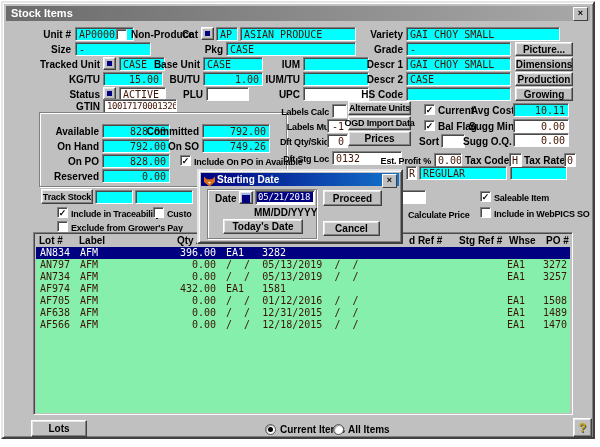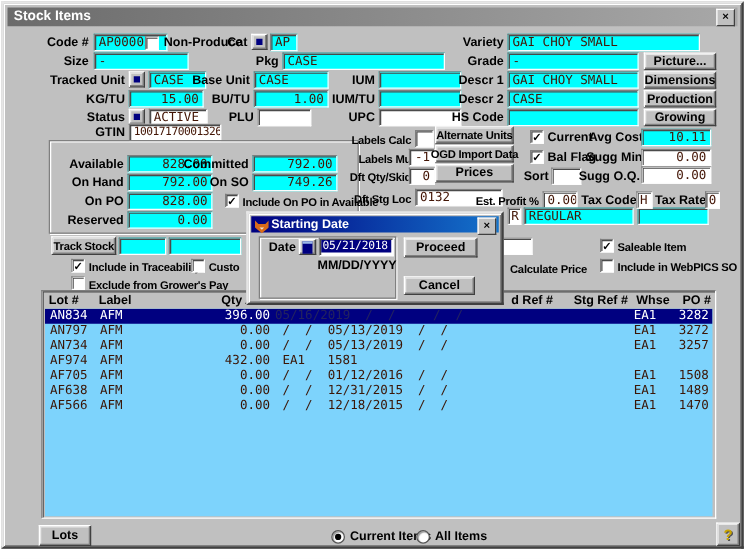--- a/index.html
+++ b/index.html
@@ -27,21 +27,21 @@
   .lookup{width:13px;height:13px;}
   .lookup .sq{width:5px;height:5px;background:#000080;display:block;}
   .cb{position:absolute;width:11px;height:11px;background:#fff;border:1px solid;border-color:#7e7e7e #fff #fff #7e7e7e;
       box-shadow:inset 1px 1px 0 #4a4a4a;font-size:9px;line-height:10px;text-align:center;font-weight:bold;color:#000;box-sizing:border-box;}
   .radio{position:absolute;width:11px;height:11px;border-radius:50%;background:#fff;border:1px solid #555;box-shadow:inset 1px 1px 1px #999;box-sizing:border-box;}
   .radio.sel::after{content:"";position:absolute;left:2px;top:2px;width:5px;height:5px;border-radius:50%;background:#000;}
   .etched{position:absolute;border:1px solid #808080;box-shadow:1px 1px 0 #ffffff,inset 1px 1px 0 #ffffff;}
   .listbox{position:absolute;left:30px;top:229px;width:540px;height:183px;background:#c0c0c0;
            border:1px solid;border-color:#7e7e7e #fff #fff #7e7e7e;box-shadow:inset 1px 1px 0 #4a4a4a;box-sizing:border-box;}
   .hdr{position:absolute;font-size:10px;font-weight:bold;color:#000;top:2px;white-space:nowrap;}
-  .listwhite{position:absolute;left:2px;top:14px;width:534px;height:166px;background:#7dd3fc;overflow:hidden;}
+  .listwhite{position:absolute;left:2px;top:14px;width:534px;height:166px;background:#86efac;overflow:hidden;}
   .row{display:flex;height:12px;font-family:"DejaVu Sans Mono",monospace;font-size:10px;line-height:12px;color:#3b1505;white-space:pre;padding-left:4px;}
   .row.sel{background:#000080;color:#ffffff;}
   .row.sel .c-dates{color:#23235f;}
   .c-lot{width:40px;}.c-label{width:34px;}.c-qty{width:102px;text-align:right;}
   .c-dates{width:277px;margin-left:4px;}.c-whse{width:44px;padding-left:10px;box-sizing:border-box;}.c-po{width:26px;text-align:right;}
   .dlg{position:absolute;left:197px;top:169px;width:206px;height:75px;background:#c0c0c0;z-index:100;
        border:2px solid;border-color:#e6e6e6 #404040 #404040 #e6e6e6;box-shadow:inset 1px 1px 0 #fff,inset -1px -1px 0 #808080;box-sizing:border-box;}
   .dtbar{position:absolute;left:2px;top:2px;right:2px;height:13px;background:linear-gradient(to right,#000080,#1474cc);
          color:#fff;font-weight:bold;font-size:10px;line-height:13px;padding-left:16px;box-sizing:border-box;}
   .fox{position:absolute;left:3px;top:3px;width:11px;height:11px;}
@@ -54,29 +54,30 @@
 <body>
 
 <div class="page">
 <div class="win">
 
   <div class="tbar">
     <span>Stock Items</span>
     <span class="xbtn" style="right:2px;top:1px;">×</span>
   </div>
 
-  <span class="lbl" style="left:20px;top:26px;width:48px;">Code #</span>
+  <span class="lbl" style="left:20px;top:26px;width:48px;">Unit #</span>
   <span class="fld" style="left:72px;top:24px;width:59px;">AP00002</span>
   <span class="cb" style="left:113px;top:26px;"></span>
   <span class="lbl la" style="left:128px;top:26px;width:62px;">Non-Produce</span>
   <span class="lbl" style="left:165px;top:26px;width:30px;">Cat</span>
   <span class="btn lookup" style="left:198px;top:24px;">
         <i class="sq"></i>
       </span>
   <span class="fld" style="left:213px;top:24px;width:22px;">AP</span>
+  <span class="fld" style="left:237px;top:24px;width:116px;">ASIAN PRODUCE</span>
   <span class="lbl" style="left:350px;top:26px;width:50px;">Variety</span>
   <span class="fld" style="left:403px;top:24px;width:154px;">GAI CHOY SMALL</span>
 
   <span class="lbl" style="left:20px;top:41px;width:48px;">Size</span>
   <span class="fld" style="left:72px;top:39px;width:76px;">-</span>
   <span class="lbl" style="left:180px;top:41px;width:40px;">Pkg</span>
   <span class="fld" style="left:223px;top:39px;width:130px;">CASE</span>
   <span class="lbl" style="left:350px;top:41px;width:50px;">Grade</span>
   <span class="fld" style="left:403px;top:39px;width:105px;">-</span>
   <span class="btn ufirst" style="left:512px;top:39px;width:58px;height:14px;">Picture...</span>
@@ -191,31 +192,31 @@
 
   <div class="listbox">
     <span class="hdr" style="left:5px;">Lot #</span>
     <span class="hdr" style="left:45px;">Label</span>
     <span class="hdr" style="left:143px;">Qty Avail</span>
     <span class="hdr" style="left:375px;">d Ref #</span>
     <span class="hdr" style="left:425px;">Stg Ref #</span>
     <span class="hdr" style="left:475px;">Whse</span>
     <span class="hdr" style="left:512px;">PO #</span>
     <div class="listwhite">
-          <div class="row sel"><span class="c-lot">AN834</span><span class="c-label">AFM</span><span class="c-qty">396.00</span><span class="c-dates">05/16/2019  /  /     /  /</span><span class="c-whse">EA1</span><span class="c-po">3282</span></div>
+          <div class="row sel"><span class="c-lot">AN834</span><span class="c-label">AFM</span><span class="c-qty">396.00</span><span class="c-whse">EA1</span><span class="c-po">3282</span></div>
           <div class="row"><span class="c-lot">AN797</span><span class="c-label">AFM</span><span class="c-qty">0.00</span><span class="c-dates"> /  /  05/13/2019  /  /</span><span class="c-whse">EA1</span><span class="c-po">3272</span></div>
           <div class="row"><span class="c-lot">AN734</span><span class="c-label">AFM</span><span class="c-qty">0.00</span><span class="c-dates"> /  /  05/13/2019  /  /</span><span class="c-whse">EA1</span><span class="c-po">3257</span></div>
           <div class="row"><span class="c-lot">AF974</span><span class="c-label">AFM</span><span class="c-qty">432.00</span><span class="c-whse">EA1</span><span class="c-po">1581</span></div>
           <div class="row"><span class="c-lot">AF705</span><span class="c-label">AFM</span><span class="c-qty">0.00</span><span class="c-dates"> /  /  01/12/2016  /  /</span><span class="c-whse">EA1</span><span class="c-po">1508</span></div>
           <div class="row"><span class="c-lot">AF638</span><span class="c-label">AFM</span><span class="c-qty">0.00</span><span class="c-dates"> /  /  12/31/2015  /  /</span><span class="c-whse">EA1</span><span class="c-po">1489</span></div>
           <div class="row"><span class="c-lot">AF566</span><span class="c-label">AFM</span><span class="c-qty">0.00</span><span class="c-dates"> /  /  12/18/2015  /  /</span><span class="c-whse">EA1</span><span class="c-po">1470</span></div>
         </div>
   </div>
 
-  <span class="btn" style="left:28px;top:417px;width:42px;height:17px;">Lots</span>
+  <span class="btn" style="left:28px;top:417px;width:56px;height:17px;">Lots</span>
   <span class="radio sel" style="left:262px;top:421px;"></span>
   <span class="lbl la" style="left:277px;top:421px;width:68px;">Current Items</span>
   <span class="radio" style="left:330px;top:421px;"></span>
   <span class="lbl la" style="left:345px;top:421px;width:50px;">All Items</span>
   <span class="btn" style="left:570px;top:415px;width:19px;height:19px;">
         <span class="helpq">?</span>
       </span>
 
 </div>
 
@@ -230,16 +231,17 @@
   </div>
   <div class="etched" style="left:8px;top:18px;width:108px;height:48px;"></div>
   <span class="lbl la" style="left:16px;top:22px;width:26px;">Date</span>
   <span class="btn" style="left:40px;top:20px;width:14px;height:13px;">
         <i class="calicon"></i>
       </span>
   <span class="datefld" style="left:56px;top:19px;width:60px;height:15px;">
         <span class="datesel">05/21/2018</span>
       </span>
   <span class="lbl la" style="left:55px;top:36px;width:62px;">MM/DD/YYYY</span>
+  <span class="btn" style="left:24px;top:48px;width:80px;height:15px;">Today's Date</span>
   <span class="btn" style="left:124px;top:19px;width:59px;height:16px;">Proceed</span>
   <span class="btn" style="left:124px;top:50px;width:57px;height:15px;">Cancel</span>
 </div>
 </div>
 
 </body></html>

